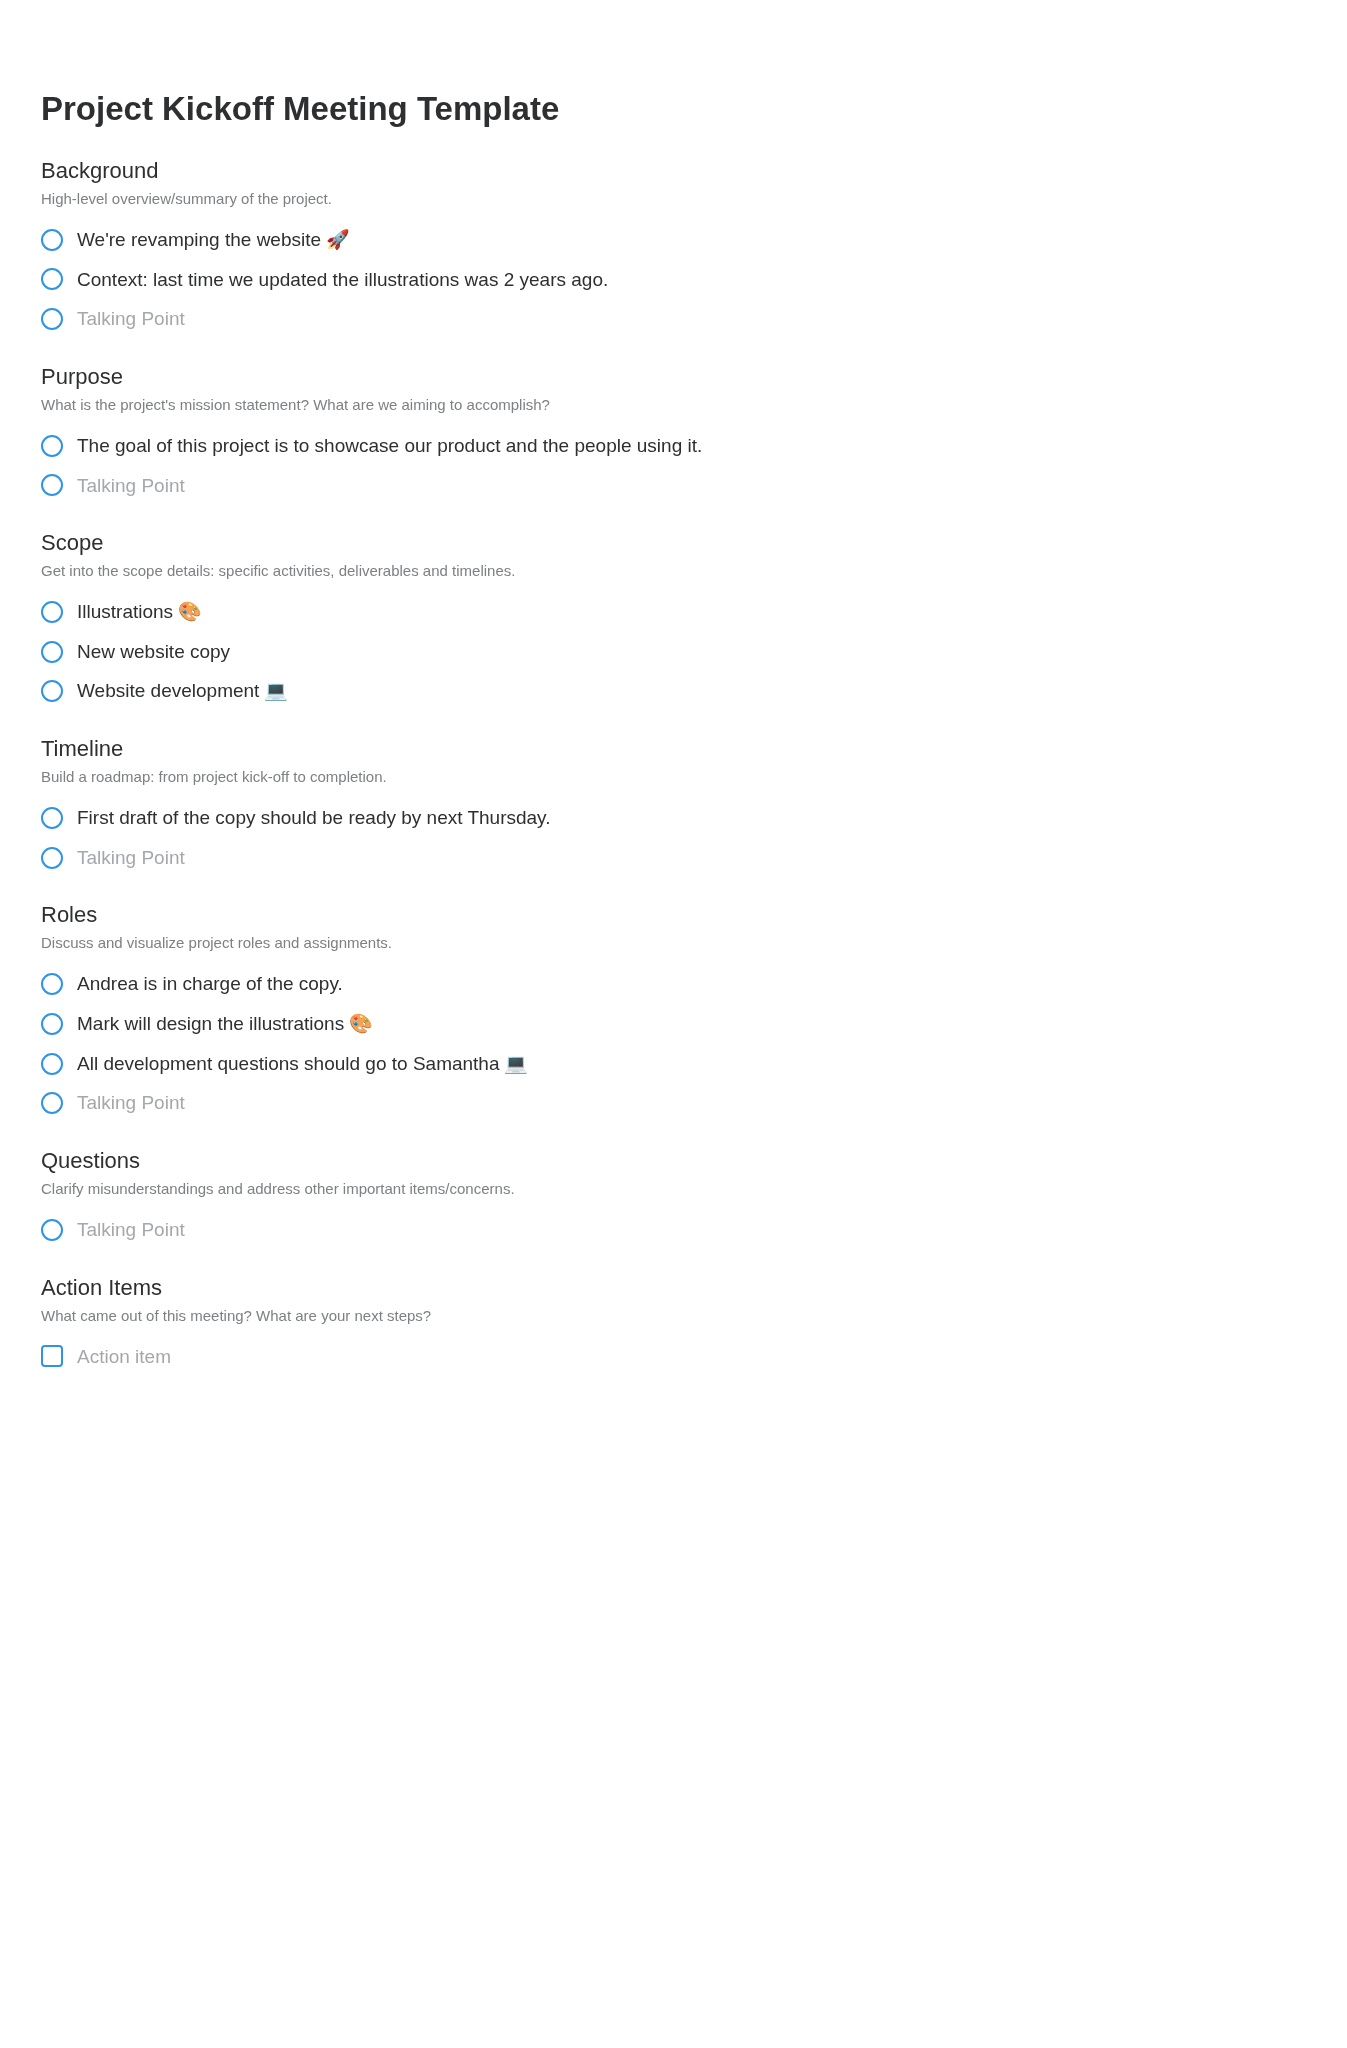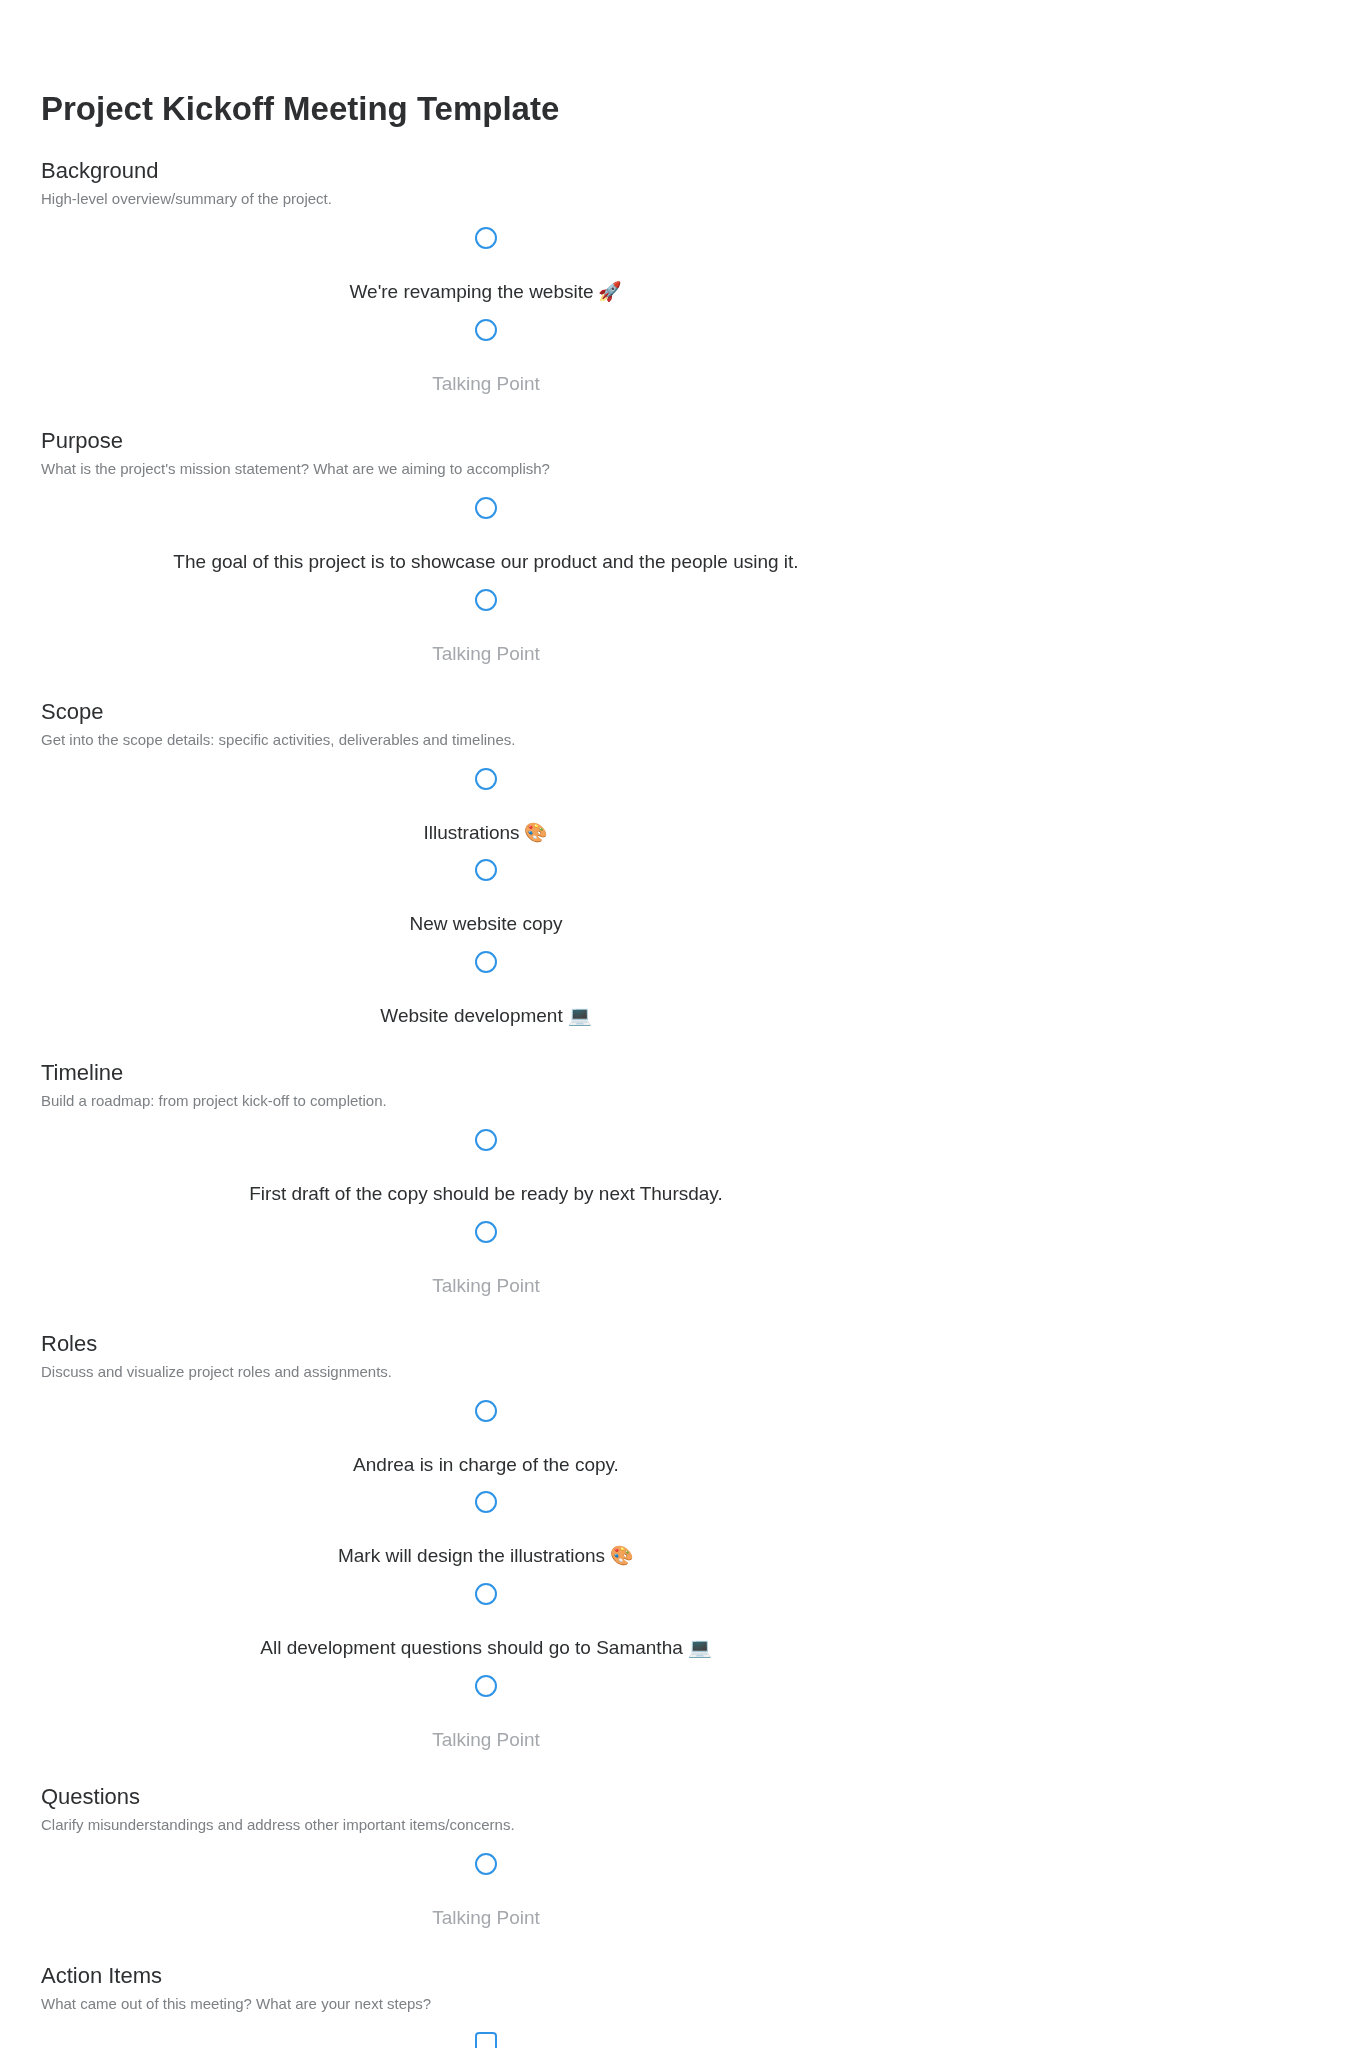--- a/index.html
+++ b/index.html
@@ -30,23 +30,22 @@
     color: #7d8084;
     margin: 0 0 18px 0;
     line-height: 1.4;
   }
   .section {
     margin-bottom: 32px;
   }
   .item {
     display: flex;
     align-items: center;
-    gap: 30px;
+    gap: 14px;
     margin: 0 0 14px 0;
-    flex-direction: column;
   }
   .item .marker {
     flex: 0 0 auto;
   }
   .item .label {
     font-size: 19px;
     line-height: 1.35;
     color: #2d2f31;
   }
   .item.placeholder .label {
@@ -76,20 +75,24 @@
 
   <h1 class="title">Project Kickoff Meeting Template</h1>
 
   <div class="section">
     <h2 class="section-heading">Background</h2>
     <p class="section-desc">High-level overview/summary of the project.</p>
 
     <div class="item">
       <span class="marker circle"></span>
       <span class="label">We're revamping the website 🚀</span>
+    </div>
+    <div class="item">
+      <span class="marker circle"></span>
+      <span class="label">Context: last time we updated the illustrations was 2 years ago.</span>
     </div>
     <div class="item placeholder">
       <span class="marker circle"></span>
       <span class="label">Talking Point</span>
     </div>
   </div>
 
   <div class="section">
     <h2 class="section-heading">Purpose</h2>
     <p class="section-desc">What is the project's mission statement? What are we aiming to accomplish?</p>

